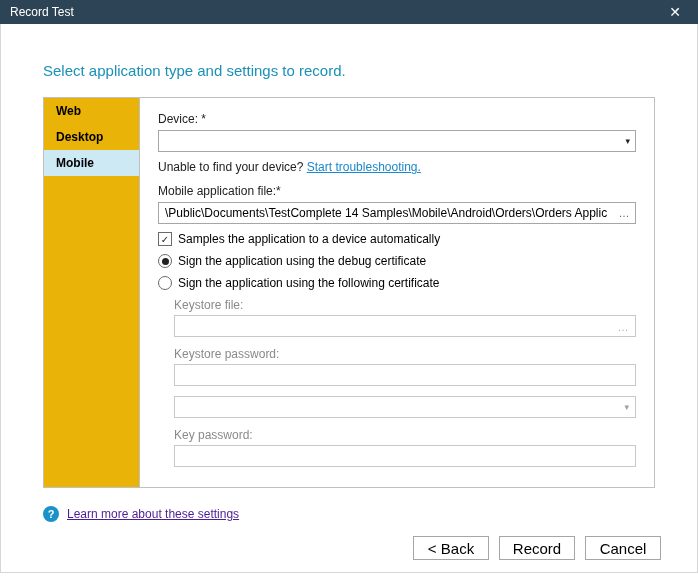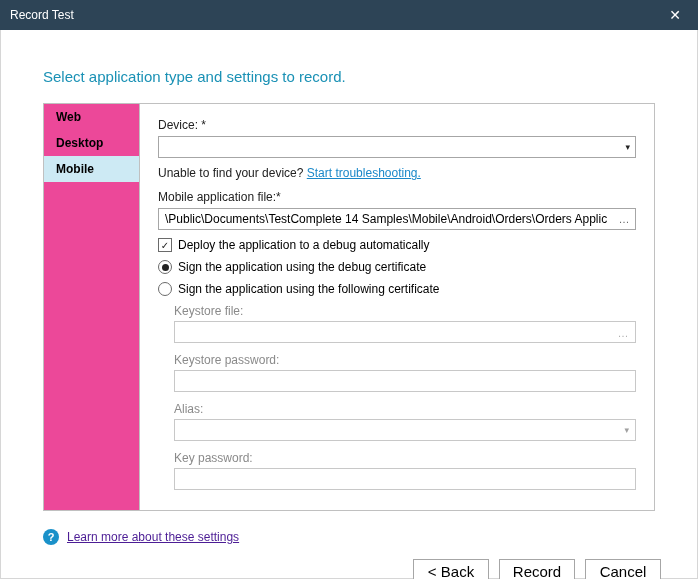--- a/index.html
+++ b/index.html
@@ -7,21 +7,21 @@
     font-family: "Segoe UI", Tahoma, sans-serif;
     font-size: 12px;
     background: #fff;
     width: 698px;
     height: 579px;
     overflow: hidden;
   }
   .titlebar {
     background: #2d4456;
     color: #fff;
-    height: 30px;
+    height: 24px;
     display: flex;
     align-items: center;
     padding: 0 8px 0 10px;
     font-size: 12px;
   }
   .titlebar .title { flex: 1; }
   .titlebar .close {
     width: 30px; height: 30px;
     display: flex; align-items: center; justify-content: center;
     cursor: pointer; font-size: 14px;
@@ -47,21 +47,21 @@
   }
   .two-col {
     display: flex;
     border: 1px solid #c0c0c0;
     flex: 1;
     min-height: 0;
   }
   .tabs {
     width: 96px;
     border-right: 1px solid #c0c0c0;
-    background: #ec4899;
+    background: #eab308;
   }
   .tab {
     padding: 6px 12px;
     font-size: 12px;
     cursor: pointer;
   }
   .tab.bold { font-weight: 600; }
   .tab.active { background: #cdeaf4; font-weight: 600; }
   .panel {
     flex: 1;
@@ -179,21 +179,21 @@
         <label class="field-label">Mobile application file:*</label>
         <div class="input-wrap">
           <div class="text-box browse ellipsize">
             <span class="ellipsize" style="max-width:100%;">\Public\Documents\TestComplete 14 Samples\Mobile\Android\Orders\Orders Application\bin\Orders.apk</span>
           </div>
           <span class="browse-dots">…</span>
         </div>
 
         <div class="check-row">
           <span class="checkbox">✓</span>
-          <span>Deploy the application to a debug automatically</span>
+          <span>Samples the application to a device automatically</span>
         </div>
 
         <div class="radio-row">
           <span class="radio">
               <span class="dot"></span>
             </span>
           <span>Sign the application using the debug certificate</span>
         </div>
 
         <div class="radio-row">
@@ -203,21 +203,20 @@
 
         <div class="sub-group">
           <label class="sub-label">Keystore file:</label>
           <div class="disabled-box">
             <span class="browse-dots">…</span>
           </div>
 
           <label class="sub-label">Keystore password:</label>
           <div class="disabled-box"></div>
 
-          <label class="sub-label">Alias:</label>
           <div class="disabled-box">
             <span class="caret">▾</span>
           </div>
 
           <label class="sub-label">Key password:</label>
           <div class="disabled-box"></div>
         </div>
       </div>
     </div>
   </div>

